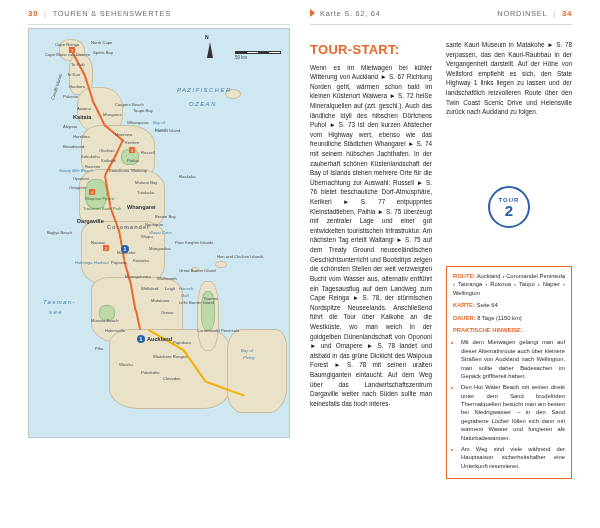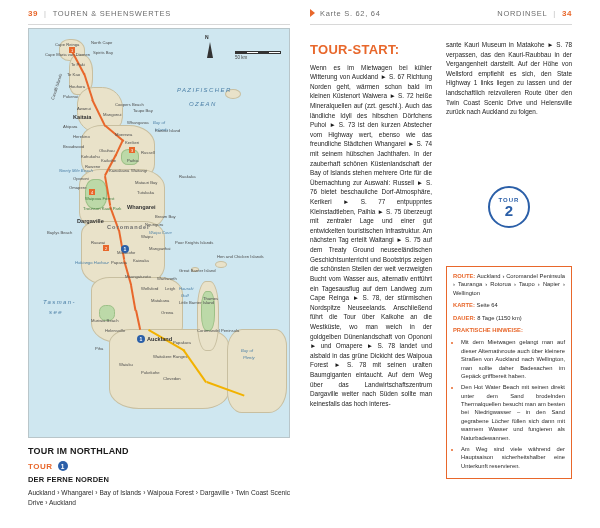--- a/index.html
+++ b/index.html
@@ -338,29 +338,20 @@
         <span class="n">N</span>
         <span class="arrow"></span>
       </div>
       <div class="scalebar">
         <div class="bar"></div>
         <div>50 km</div>
       </div>
     </div>
   </div>
 
-  <div class="left-text">
-    <div class="kicker">TOUR IM NORTHLAND</div>
-    <div class="tour-line">
-      <span class="tour-word">TOUR</span>
-      <span class="circnum">1</span>
-    </div>
-    <div class="subttl">DER FERNE NORDEN</div>
-    <div class="routetext">Auckland › Whangarei › Bay of Islands › Waipoua Forest › Dargaville › Twin Coast Scenic Drive › Auckland</div>
-  </div>
 
   <div class="col col-a">
     <div class="tourstart">TOUR-START:</div>
     <p>Wenn es im Mietwagen bei kühler Witterung von Auckland ► S. 67 Richtung Norden geht, wärmen schon bald im kleinen Küstenort Waiwera ► S. 72 heiße Mineralquellen auf (zzt. geschl.). Auch das ländliche Idyll des hibschen Dörfchens Puhoi ► S. 73 ist den kurzen Abstecher vom Highway wert, ebenso wie das freundliche Städtchen Whangarei ► S. 74 mit seinem hübschen Jachthafen. In der zauberhaft schönen Küstenlandschaft der Bay of Islands stehen mehrere Orte für die Übernachtung zur Auswahl: Russell ► S. 76 bietet beschauliche Dorf-Atmosphäre, Kerikeri ► S. 77 entpuppntes Kleinstadtleben, Paihia ► S. 75 überzeugt mit zentraler Lage und einer gut entwickelten touristischen Infrastruktur. Am nächsten Tag erteilt Waitangi ► S. 75 auf dem Treaty Ground neuseeländischen Geschichtsunterricht und Bootstrips zeigen die schönsten Stellen der weit verzweigten Bucht vom Wasser aus, alternativ entführt ein Tagesausflug auf dem Landweg zum Cape Reinga ► S. 78, der stürmischen Nordspitze Neuseelands. Anschließend führt die Tour über Kaikohe an die Westküste, wo man weich in der goldgelben Dünenlandschaft von Opononi ► und Omapere ► S. 78 landet und alsbald in das grüne Dickicht des Waipoua Forest ► S. 78 mit seinen uralten Baumgiganten eintaucht. Auf dem Weg über das Landwirtschaftszentrum Dargaville weiter nach Süden sollte man keinesfalls das hoch interes-</p>
   </div>
 
   <div class="col col-b">
     <p>sante Kauri Museum in Matakohe ► S. 78 verpassen, das den Kauri-Raubbau in der Vergangenheit darstellt. Auf der Höhe von Wellsford empfiehlt es sich, den State Highway 1 links liegen zu lassen und der landschaftlich reizvolleren Route über den Twin Coast Scenic Drive und Helensville zurück nach Auckland zu folgen.</p>
   </div>
 

